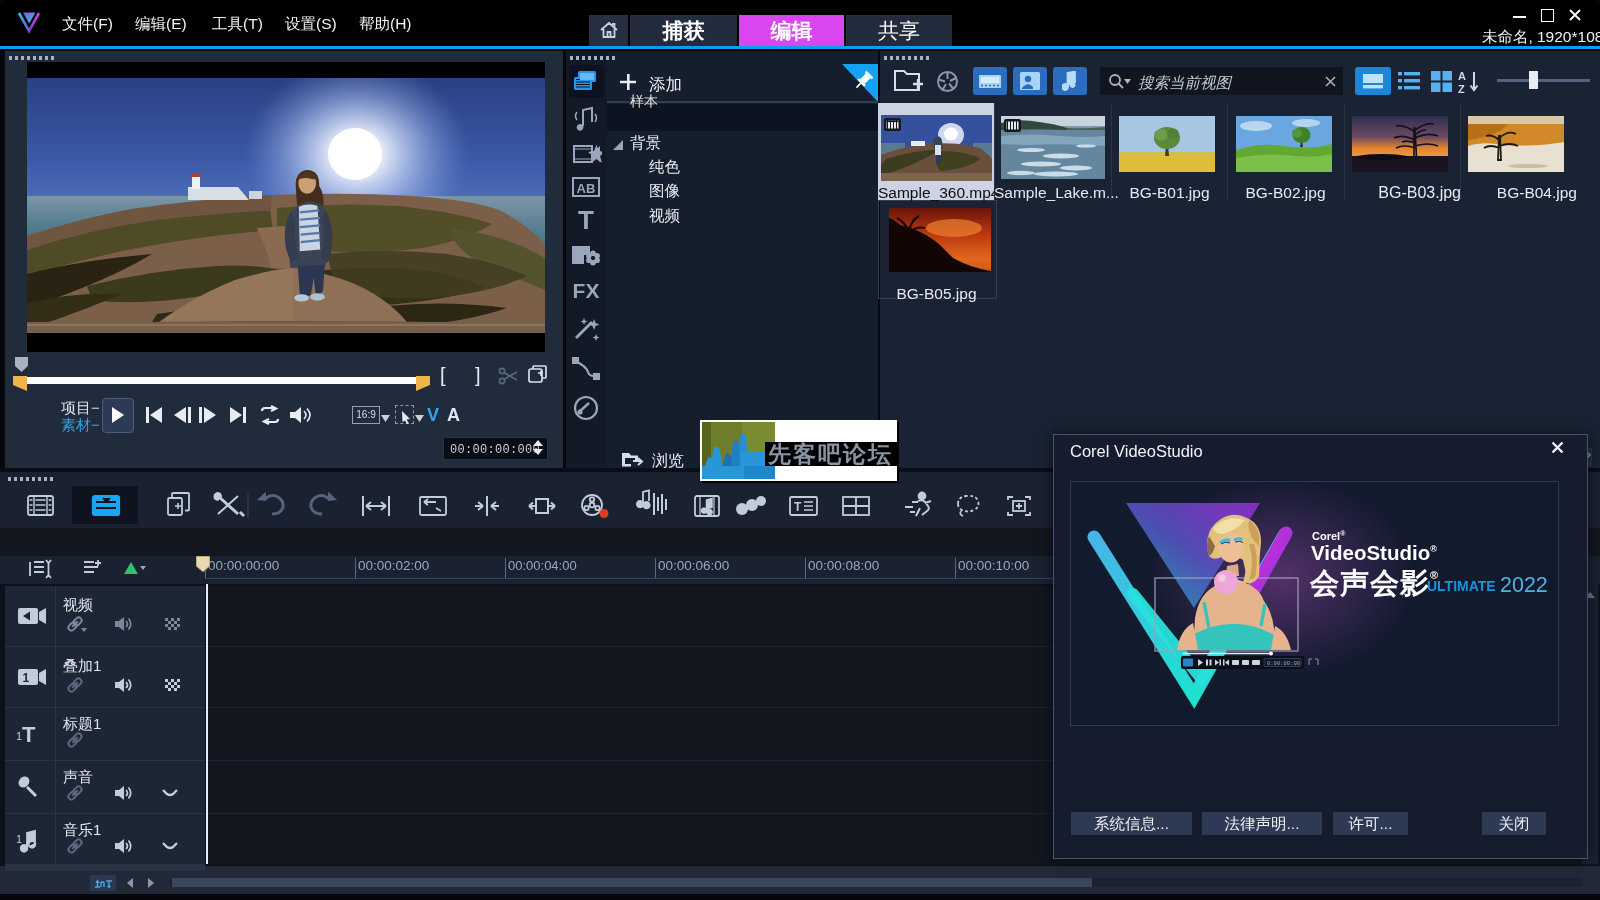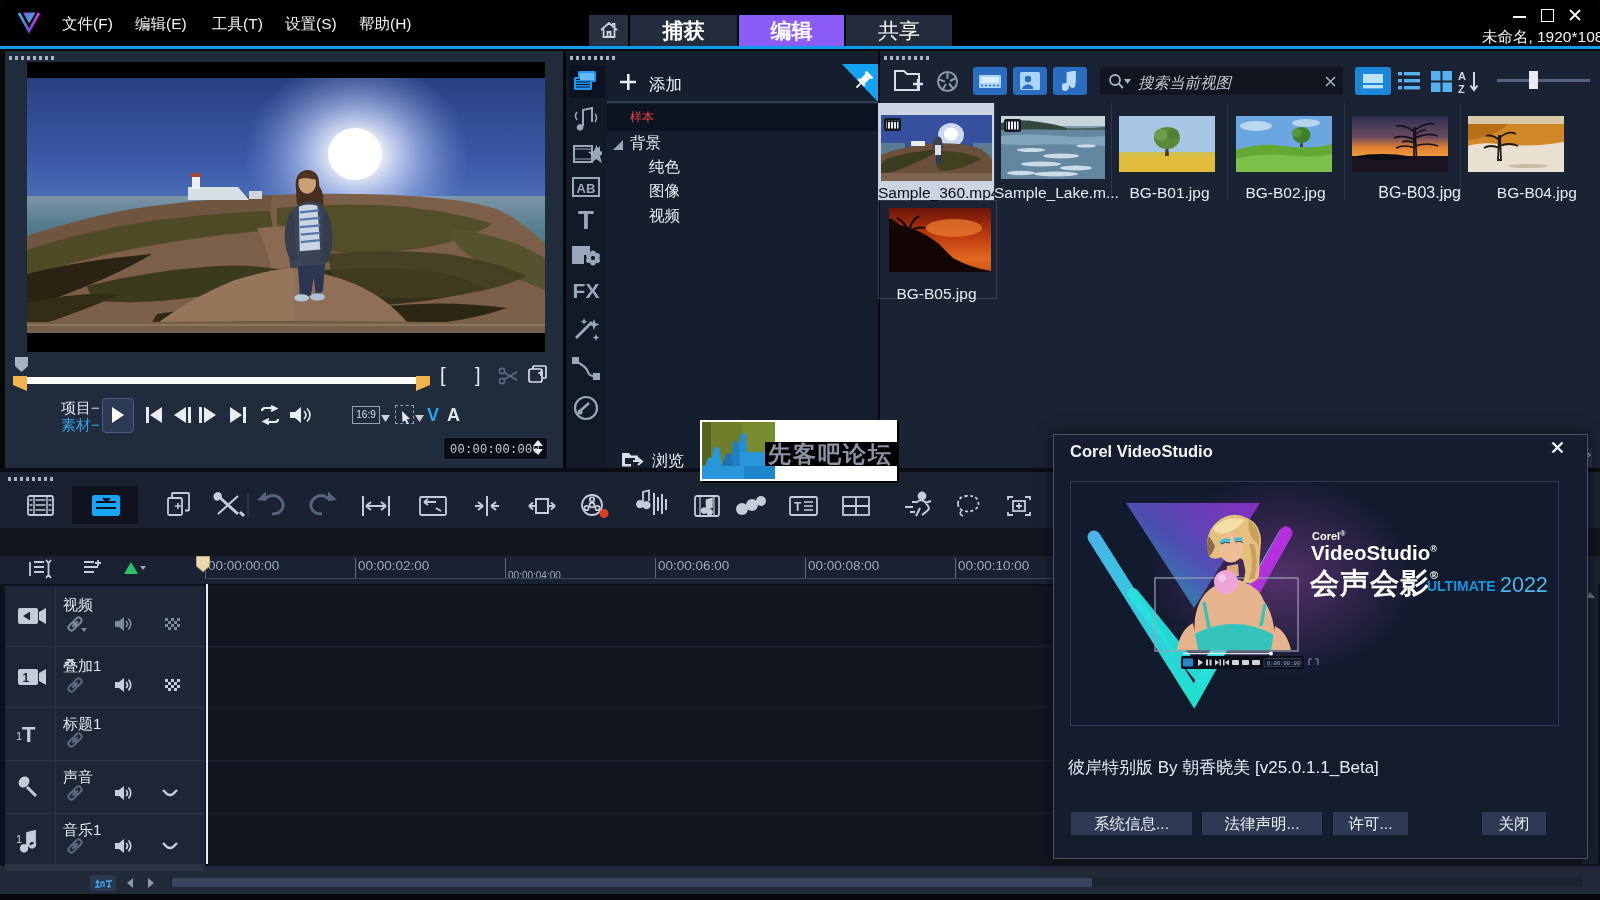--- a/index.html
+++ b/index.html
@@ -42,21 +42,21 @@
       <path d="M2 2 L12 12 M12 2 L2 12" stroke="#fff" stroke-width="1.8"></path>
     </svg>
 <div class="abs txt" style="right:20px;top:27px;font-size:15.5px;color:#f0f2f5">未命名, 1920*1080</div>
 
 <div class="abs" style="left:589px;top:15px;width:39px;height:31px;background:#273040"></div>
 <svg class="abs" style="left:599px;top:20px" width="20" height="20" viewBox="0 0 20 20">
       <path d="M2 10 L10 3 L18 10 M4.5 9 L4.5 17 L15.5 17 L15.5 9 M8.5 17 L8.5 12 L11.5 12 L11.5 17" fill="none" stroke="#c8d0dc" stroke-width="1.8"></path>
       <path d="M13 4 L15.5 4 L15.5 7" fill="none" stroke="#c8d0dc" stroke-width="1.8"></path>
     </svg>
 <div class="abs" style="left:630px;top:15px;width:107px;height:31px;background:#232c3c;color:#fff;font-size:21px;font-weight:bold;text-align:center;line-height:31px">捕获</div>
-<div class="abs" style="left:739px;top:15px;width:105px;height:31px;background:#8b5cf6;color:#fff;font-size:21px;font-weight:bold;text-align:center;line-height:31px">编辑</div>
+<div class="abs" style="left:739px;top:15px;width:105px;height:31px;background:#d946ef;color:#fff;font-size:21px;font-weight:bold;text-align:center;line-height:31px">编辑</div>
 <div class="abs" style="left:846px;top:15px;width:106px;height:31px;background:#232c3c;color:#fff;font-size:21px;font-weight:normal;text-align:center;line-height:31px">共享</div>
 
 <div class="abs" id="previewPanel" style="left:5px;top:51px;width:558px;height:417px;background:#202b3c"></div>
 <div class="abs" id="midPanel" style="left:566px;top:51px;width:312px;height:417px;background:#151e2c"></div>
 <div class="abs" style="left:566px;top:51px;width:41px;height:417px;background:#121927"></div>
 <div class="abs" id="libPanel" style="left:880px;top:51px;width:720px;height:417px;background:#1a2333"></div>
 
 <div class="abs" style="left:9px;top:56px;width:46px;height:4px;background:repeating-linear-gradient(90deg,#aab2c0 0 3px,transparent 3px 6px)"></div>
 <div class="abs" style="left:570px;top:56px;width:46px;height:4px;background:repeating-linear-gradient(90deg,#aab2c0 0 3px,transparent 3px 6px)"></div>
 <div class="abs" style="left:884px;top:56px;width:46px;height:4px;background:repeating-linear-gradient(90deg,#aab2c0 0 3px,transparent 3px 6px)"></div>
@@ -287,21 +287,21 @@
       <path d="M0 0 L36 0 L36 38 Z" fill="#13a3f2"></path>
 <g transform="translate(24,14) rotate(45)" fill="#fff">
 <rect x="-3.2" y="-3" width="6.4" height="8"></rect>
 <rect x="-5" y="-5.5" width="10" height="2.6" rx="1.2"></rect>
 <rect x="-5" y="5" width="10" height="2.4" rx="1.2"></rect>
 <path d="M-0.9 7.4 L-0.9 13.5 L0.9 13.5 L0.9 7.4 Z"></path>
 </g>
     </svg>
 <div class="abs" style="left:607px;top:101px;width:271px;height:2px;background:#323e52"></div>
 <div class="abs" style="left:607px;top:104px;width:271px;height:27px;background:#0d1421"></div>
-<div class="abs txt" style="left:630px;top:109px;font-size:12px;color:#ef4444">样本</div>
+<div class="abs txt" style="left:630px;top:93px;font-size:14px;color:#e5e5e5">样本</div>
 <svg class="abs" style="left:613px;top:140px" width="10" height="10" viewBox="0 0 10 10">
       <path d="M10 0 L10 10 L0 10 Z" fill="#9aa6ba"></path>
     </svg>
 <div class="abs txt" style="left:630px;top:133px;font-size:15.5px;color:#e8ecf2">背景</div>
 <div class="abs txt" style="left:649px;top:157px;font-size:15.5px;color:#e8ecf2">纯色</div>
 <div class="abs txt" style="left:649px;top:181px;font-size:15.5px;color:#e8ecf2">图像</div>
 <div class="abs txt" style="left:649px;top:206px;font-size:15.5px;color:#e8ecf2">视频</div>
 
 <svg class="abs" style="left:621px;top:452px" width="24" height="17" viewBox="0 0 24 17">
       <path d="M1 1 L8 1 L10 3.5 L17 3.5 L17 8 L14 8 L14 6 L4 6 L4 12 L10 12 L10 14.5 L1 14.5 Z" fill="#d8dee8"></path>
@@ -627,21 +627,21 @@
 <g stroke="#c3ccd9" stroke-width="1.8" fill="none">
 <path d="M2 4 v14 M6 4 h10 M6 9 h10 M6 14 h10 M18 2 l2.5 3 l2.5 -3 M18 20 l2.5 -3 l2.5 3 M20.5 5 v12"></path>
 <path d="M56 4 h10 M56 9 h14 M56 14 h10 M70 2 v6 M67 5 h6"></path>
 </g>
 <path d="M96 16 L103 4 L110 16 Z" fill="#2ec06a"></path>
 <path d="M112 8 l3 4 l3 -4" fill="#9aa6ba"></path>
 </svg>
 
 <div class="abs txt" style="left:208px;top:558px;font-size:13.5px;color:#9aa7bd">00:00:00:00</div>
 <div class="abs txt" style="left:358px;top:558px;font-size:13.5px;color:#9aa7bd">00:00:02:00</div>
-<div class="abs txt" style="left:508px;top:570px;font-size:10px;color:#9aa7bd">00:00:04:00</div>
+<div class="abs txt" style="left:508px;top:558px;font-size:13px;color:#9aa7bd">00:00:04:00</div>
 <div class="abs txt" style="left:658px;top:558px;font-size:13.5px;color:#9aa7bd">00:00:06:00</div>
 <div class="abs txt" style="left:808px;top:558px;font-size:13.5px;color:#9aa7bd">00:00:08:00</div>
 <div class="abs txt" style="left:958px;top:558px;font-size:13.5px;color:#9aa7bd">00:00:10:00</div>
 <div class="abs" style="left:205px;top:558px;width:1px;height:20px;background:#5a6880"></div>
 <div class="abs" style="left:355px;top:558px;width:1px;height:20px;background:#5a6880"></div>
 <div class="abs" style="left:505px;top:558px;width:1px;height:20px;background:#5a6880"></div>
 <div class="abs" style="left:655px;top:558px;width:1px;height:20px;background:#5a6880"></div>
 <div class="abs" style="left:805px;top:558px;width:1px;height:20px;background:#5a6880"></div>
 <div class="abs" style="left:955px;top:558px;width:1px;height:20px;background:#5a6880"></div>
 <div class="abs" style="left:1105px;top:558px;width:1px;height:20px;background:#5a6880"></div>
@@ -783,21 +783,21 @@
 <path d="M5 46 L8 38 Q10 35 13 40 L14 46 Z" fill="#2a96da"></path>
 <path d="M22 46 L26 34 Q28 31 31 36 L32 46 Z" fill="#1a72b0"></path>
 <rect x="40" y="32" width="35" height="14" fill="#2a96da"></rect>
 <rect x="2" y="46" width="73" height="13" fill="#2a96da"></rect>
 <rect x="44" y="46" width="31" height="13" fill="#1f85cc"></rect>
 <rect x="65" y="22" width="132" height="24" fill="#000"></rect>
 <text x="68" y="42" font-size="23" font-weight="bold" fill="#8a93a3" font-family="Liberation Serif" style="letter-spacing:2px">先客吧论坛</text>
 </svg>
 
 <div class="abs" style="left:1053px;top:434px;width:533px;height:423px;background:#141c2e;border:1px solid #46536b;box-shadow:0 0 14px rgba(0,0,0,0.6)"></div>
-<div class="abs txt" style="left:1070px;top:442px;font-size:16.5px;font-weight:bold;color:#f2f4f8">Corel VideoStudio</div>
+<div class="abs txt" style="left:1070px;top:442px;font-size:16.5px;font-weight:normal;color:#f2f4f8">Corel VideoStudio</div>
 <svg class="abs" style="left:1551px;top:441px" width="13" height="13" viewBox="0 0 13 13">
       <path d="M1.5 1.5 L11.5 11.5 M11.5 1.5 L1.5 11.5" stroke="#eef1f6" stroke-width="2.4"></path>
     </svg>
 <div class="abs" style="left:1070px;top:481px;width:487px;height:243px;background:#111930;border:1px solid #2e3952"></div>
 <svg class="abs" style="left:1071px;top:482px" width="485" height="241" viewBox="0 0 485 241">
 <defs>
 <linearGradient id="tri" x1="0" y1="1" x2="1" y2="0">
 <stop offset="0" stop-color="#18c8c8"></stop>
           <stop offset="0.5" stop-color="#5a5ad0"></stop>
           <stop offset="1" stop-color="#a030e0"></stop>
@@ -862,18 +862,17 @@
 <g stroke="#9aa7bd" stroke-width="0.9" fill="none">
 <path d="M238 177 h3 M238 177 v6 M247 177 h-3 M247 177 v6"></path>
 </g>
 
 <text x="241" y="58" font-size="11" font-weight="bold" fill="#fff" font-family="Liberation Sans">Corel<tspan font-size="7" dy="-4">®</tspan></text>
 <text x="240" y="78" font-size="20.5" font-weight="bold" fill="#fff" font-family="Liberation Sans">VideoStudio<tspan font-size="9" dy="-8">®</tspan></text>
 <text x="239" y="111" font-size="29" font-weight="bold" fill="#fff" font-family="Liberation Sans" style="letter-spacing:1px">会声会影<tspan font-size="11" dy="-14">®</tspan></text>
 <text x="356" y="109" font-size="14" font-weight="bold" fill="#1794dc" font-family="Liberation Sans">ULTIMATE</text>
 <text x="429" y="110" font-size="21.5" fill="#4cb4e4" font-family="Liberation Sans">2022</text>
 </svg>
-<div class="abs txt" style="left:1068px;top:756px;font-size:17px;color:#e8ebf2">彼岸特别版 By 朝香晓美 [v25.0.1.1_Beta]</div>
 <div class="abs" style="left:1071px;top:812px;width:121px;height:23px;background:#2e3a54;color:#eef1f6;font-size:15.5px;text-align:center;line-height:23px">系统信息...</div>
 <div class="abs" style="left:1202px;top:812px;width:120px;height:23px;background:#2e3a54;color:#eef1f6;font-size:15.5px;text-align:center;line-height:23px">法律声明...</div>
 <div class="abs" style="left:1333px;top:812px;width:75px;height:23px;background:#2e3a54;color:#eef1f6;font-size:15.5px;text-align:center;line-height:23px">许可...</div>
 <div class="abs" style="left:1482px;top:812px;width:64px;height:23px;background:#2e3a54;color:#eef1f6;font-size:15.5px;text-align:center;line-height:23px">关闭</div>
 </div>
 
 </body></html>

